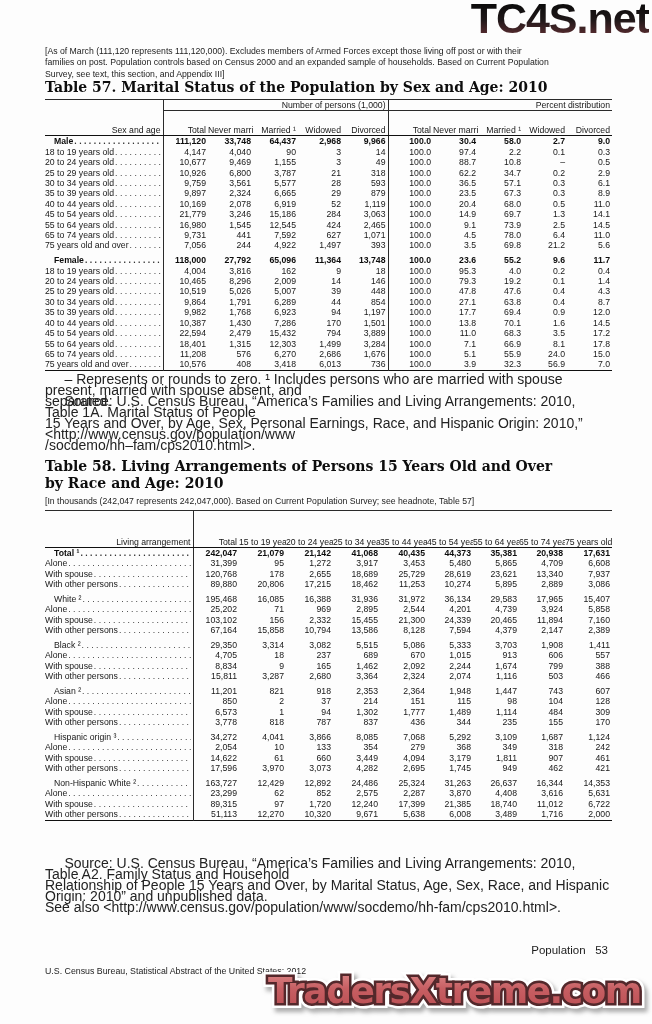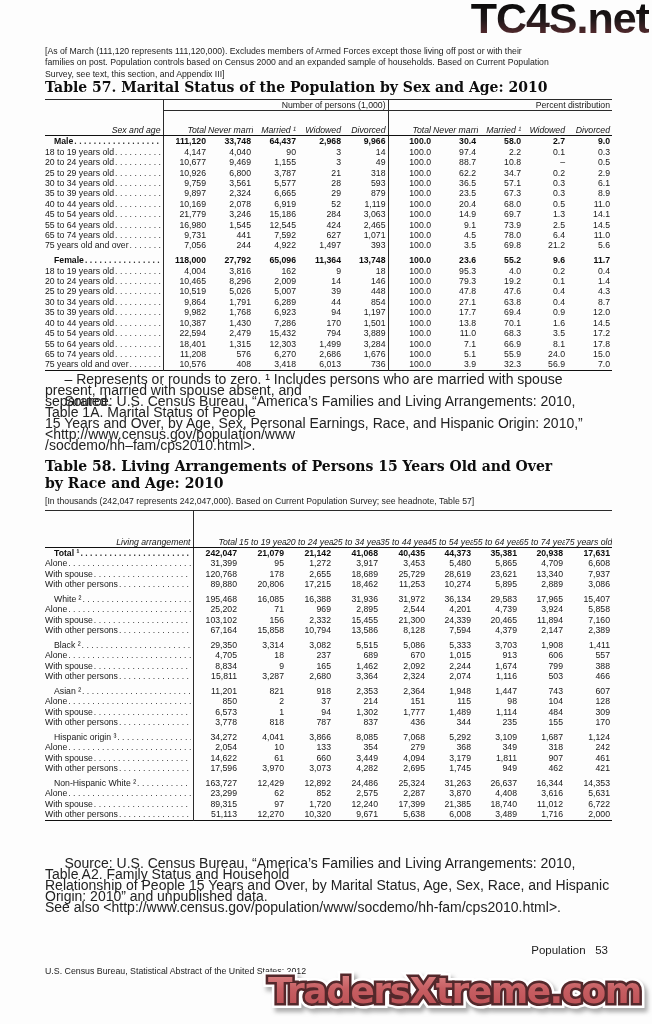--- a/index.html
+++ b/index.html
@@ -37,21 +37,21 @@
     border-top:1px solid #2a2a2a; border-bottom:1.6px solid #101010;
     font-size:8.7px; color:#171717;
   }
   table.t57 { top:99px; }
   table.t58 { top:510px; }
   table.stat td {
     padding:0 2px 0 0; text-align:right; white-space:nowrap;
     height:10.4px; line-height:10.4px; vertical-align:bottom; overflow:hidden;
   }
   .vl { border-left:1px solid #2a2a2a; }
-  .hbot { border-bottom:1.6px solid #101010;font-style:italic; }
+  .hbot { border-bottom:1.6px solid #101010; }
   td.stub-h { text-align:center; vertical-align:middle; white-space:normal; line-height:10px; }
   td.grp { text-align:center; vertical-align:bottom; height:14px; line-height:12px;
            border-bottom:1px solid #2a2a2a; padding-bottom:1px; white-space:nowrap; }
   td.colh { vertical-align:bottom; white-space:normal; text-align:right;
             line-height:9.6px; padding:1px 2px 2px 0; }
   .t57 td.colh { height:24px; }
   .t58 td.colh { height:36px; }
   td.stub { text-align:left; padding:0; }
   .stubwrap { display:flex; align-items:flex-start; width:100%; }
   .stubwrap .lbl { white-space:nowrap; flex:0 0 auto; }

